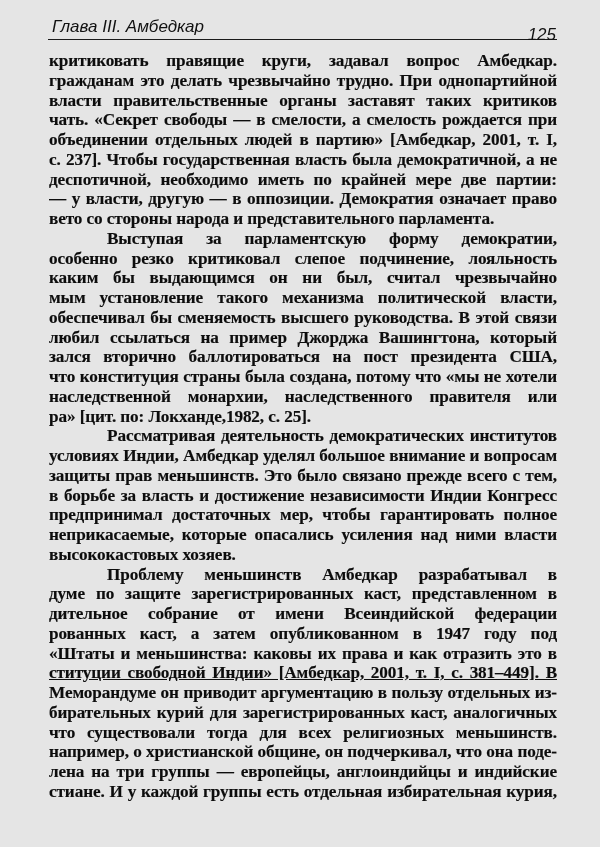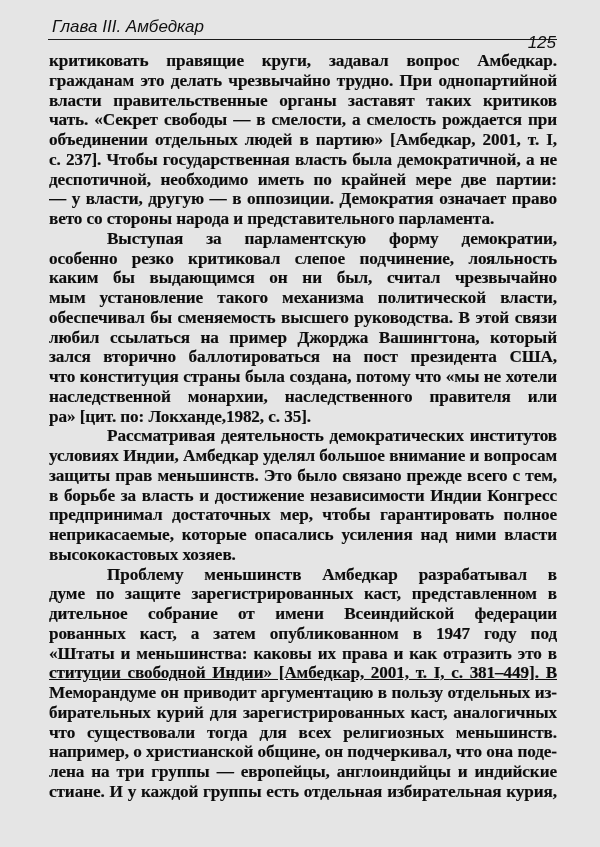--- a/index.html
+++ b/index.html
@@ -5,21 +5,21 @@
     html, body { margin: 0; padding: 0; background: #ffffff; }
     body { width: 600px; height: 847px; position: relative; overflow: hidden; }
     .page { position: absolute; left: 0; top: 0; width: 600px; height: 847px; background: #e5e5e5; }
     .running-head {
       position: absolute; left: 48px; top: 17px; width: 509px; height: 22px;
       border-bottom: 1.5px solid #1a1a1a;
       font-family: "Liberation Sans", sans-serif; font-style: italic;
       font-size: 17px; color: #111;
     }
     .running-head .title { position: absolute; left: 4px; top: 0; }
-    .running-head .folio { position: absolute; right: 1px; top: 16px; text-align: right; }
+    .running-head .folio { position: absolute; right: 1px; top: 8px; text-align: right; }
     .body-text {
       position: absolute; left: 49px; top: 51px; width: 508px;
       font-family: "Liberation Serif", serif; font-size: 17.2px;
       line-height: 19.75px; color: #0d0d0d; letter-spacing: -0.1px;
       font-weight: 600;
       -webkit-text-stroke: 0.15px #0d0d0d;
     }
     .para { margin: 0; }
     .line {
       display: block; text-align: justify; text-align-last: justify;
@@ -54,21 +54,21 @@
     <div class="para">
       <span class="line indent" style="white-space: normal; overflow: hidden;">Выступая за парламентскую форму демократии, Амбедкар</span>
       <span class="line" style="white-space: normal; overflow: hidden;">особенно резко критиковал слепое подчинение, лояльность лидеру,</span>
       <span class="line" style="white-space: normal; overflow: hidden;">каким бы выдающимся он ни был, считал чрезвычайно необходи-</span>
       <span class="line" style="white-space: normal; overflow: hidden;">мым установление такого механизма политической власти, который</span>
       <span class="line" style="white-space: normal; overflow: hidden;">обеспечивал бы сменяемость высшего руководства. В этой связи он</span>
       <span class="line" style="white-space: normal; overflow: hidden;">любил ссылаться на пример Джорджа Вашингтона, который отка-</span>
       <span class="line" style="white-space: normal; overflow: hidden;">зался вторично баллотироваться на пост президента США, заявив,</span>
       <span class="line" style="white-space: normal; overflow: hidden;">что конституция страны была создана, потому что «мы не хотели</span>
       <span class="line" style="white-space: normal; overflow: hidden;">наследственной монархии, наследственного правителя или диктато-</span>
-      <span class="line last" style="white-space: normal; overflow: hidden;">ра» [цит. по: Локханде,1982, с. 35].</span>
+      <span class="line last" style="white-space: normal; overflow: hidden;">ра» [цит. по: Локханде,1982, с. 25].</span>
     </div>
 
     <div class="para">
       <span class="line indent" style="white-space: normal; overflow: hidden;">Рассматривая деятельность демократических институтов в</span>
       <span class="line" style="white-space: normal; overflow: hidden;">условиях Индии, Амбедкар уделял большое внимание и вопросам</span>
       <span class="line" style="white-space: normal; overflow: hidden;">защиты прав меньшинств. Это было связано прежде всего с тем, что</span>
       <span class="line" style="white-space: normal; overflow: hidden;">в борьбе за власть и достижение независимости Индии Конгресс не</span>
       <span class="line" style="white-space: normal; overflow: hidden;">предпринимал достаточных мер, чтобы гарантировать полное соци-</span>
       <span class="line" style="white-space: normal; overflow: hidden;">неприкасаемые, которые опасались усиления над ними власти их</span>
       <span class="line last" style="white-space: normal; overflow: hidden;">высококастовых хозяев.</span>

